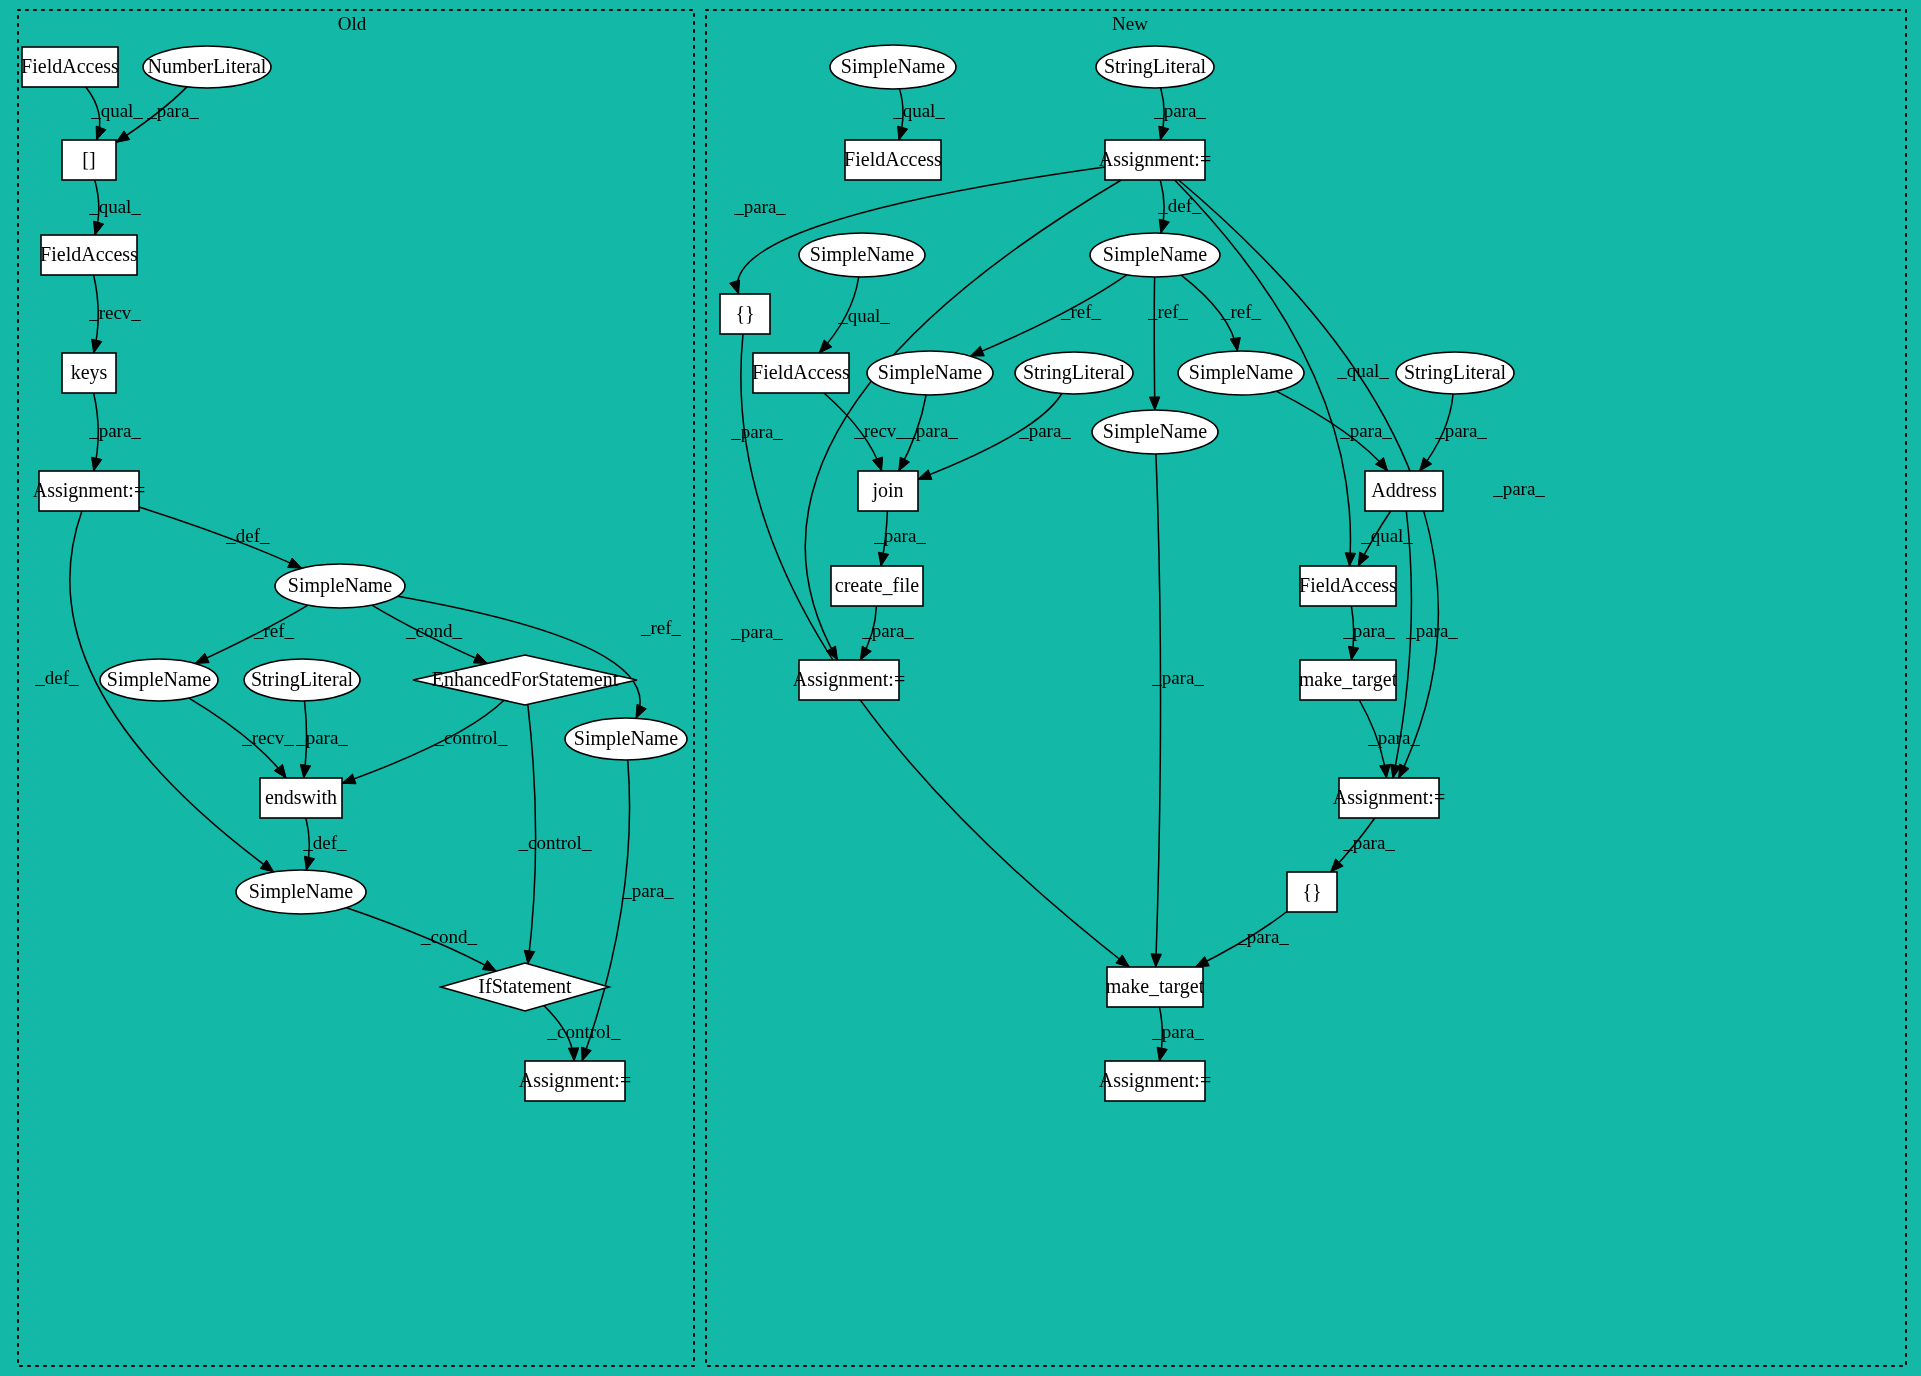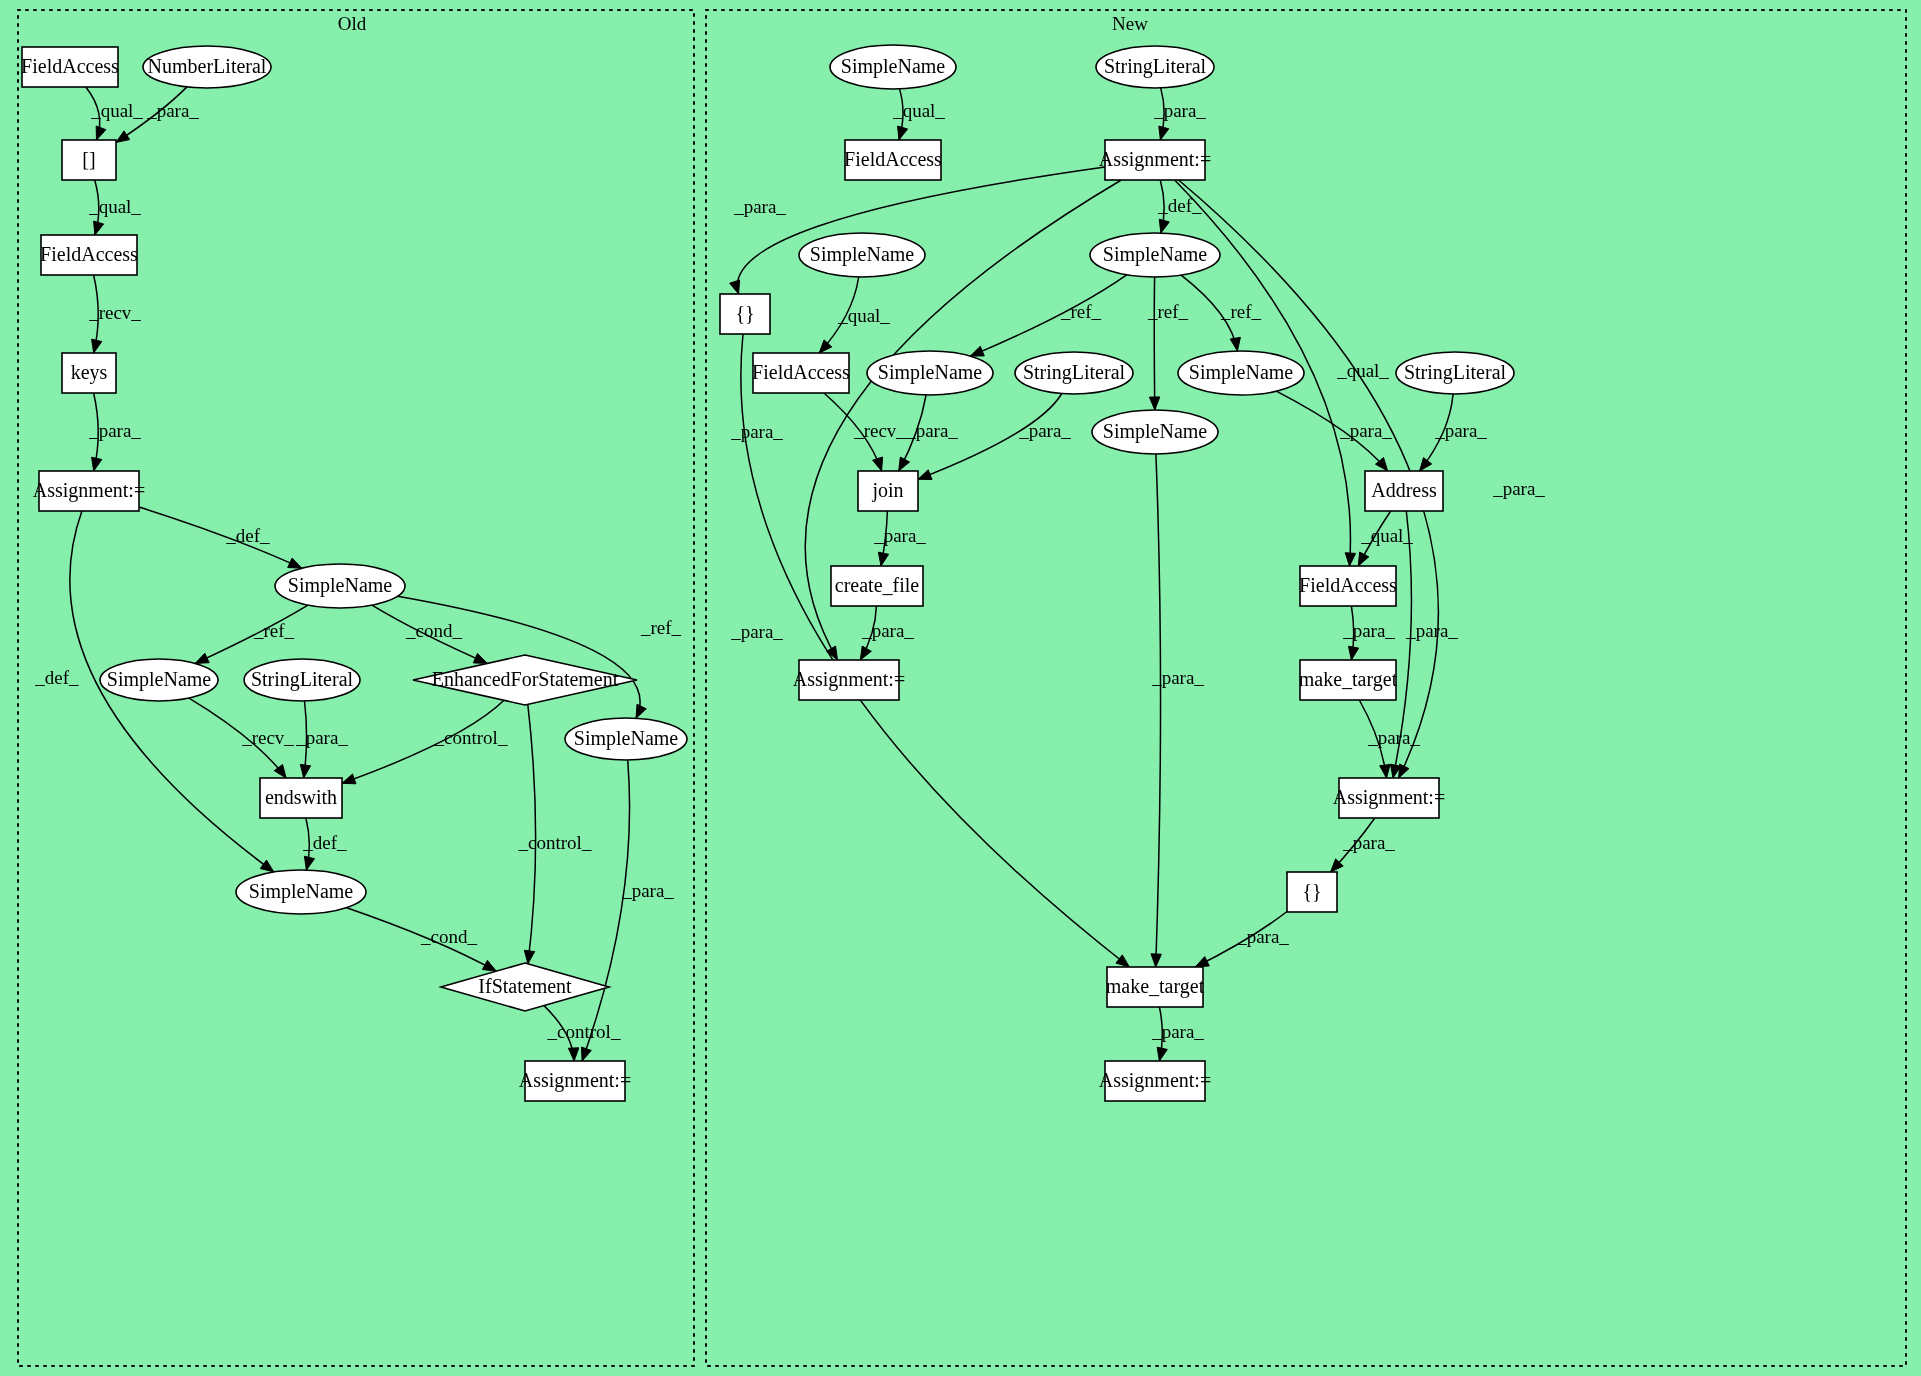--- a/index.html
+++ b/index.html
@@ -4,21 +4,21 @@
 <style>
   html, body {
     margin: 0;
     padding: 0;
     background: #ffffff;
   }
   #root {
     position: relative;
     width: 1921px;
     height: 1376px;
-    background: #86efac;
+    background: #14b8a6;
     font-family: "Liberation Serif", "DejaVu Serif", serif;
     overflow: hidden;
   }
   svg.layer {
     position: absolute;
     top: 0; left: 0;
     width: 1921px;
     height: 1376px;
   }
   .cluster-rect {

